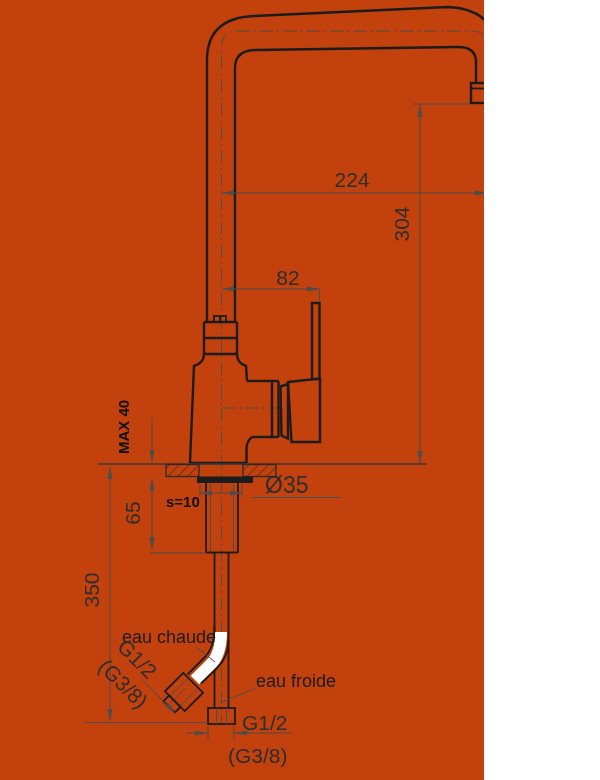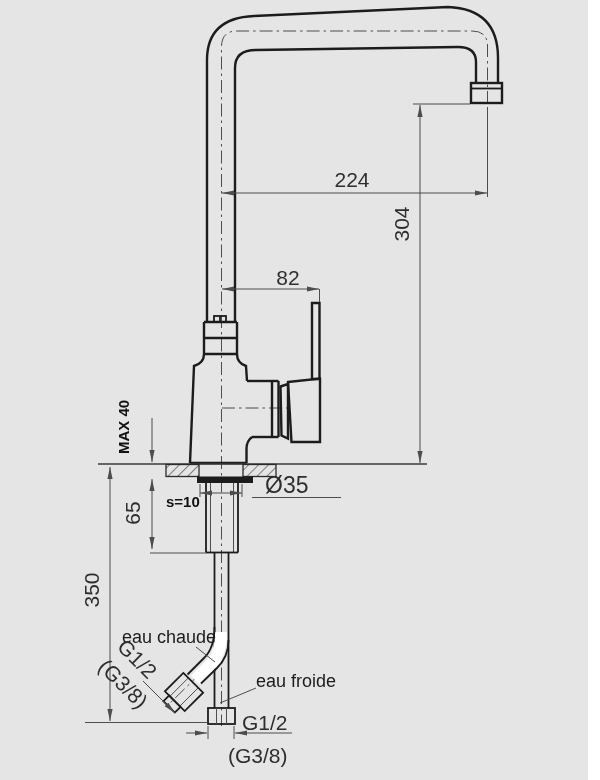--- a/index.html
+++ b/index.html
@@ -1,16 +1,16 @@
 <!DOCTYPE html>
 <html><head>
 <meta charset="utf-8">
 <style>
   html,body{margin:0;padding:0;background:#fff;}
-  .stage{width:588px;height:780px;background:#e5e5e5;position:relative;overflow:hidden;
+  .stage{width:484px;height:780px;background:#c2410c;position:relative;overflow:hidden;
          font-family:"Liberation Sans", sans-serif;}
   svg{display:block;}
   text{fill:#2e2e2e;}
   .dimtxt{font-size:21px;letter-spacing:0px;}
   .dimtxt-b{font-size:15px;font-weight:bold;fill:#111;}
   .lbltxt{font-size:18px;fill:#1c1c1c;}
   .part{stroke:#1c1c1c;fill:none;}
   .thick{stroke-width:2.4;}
   .med{stroke-width:1.8;}
   .thin{stroke:#4d4d4d;stroke-width:1;fill:none;}

